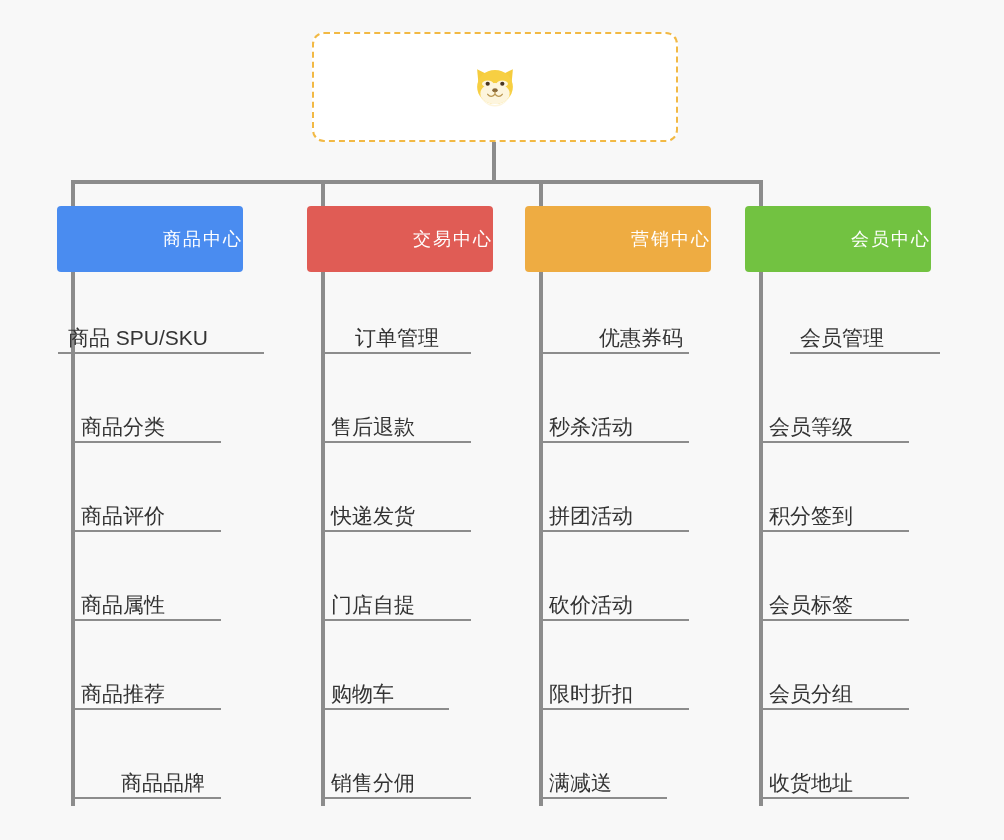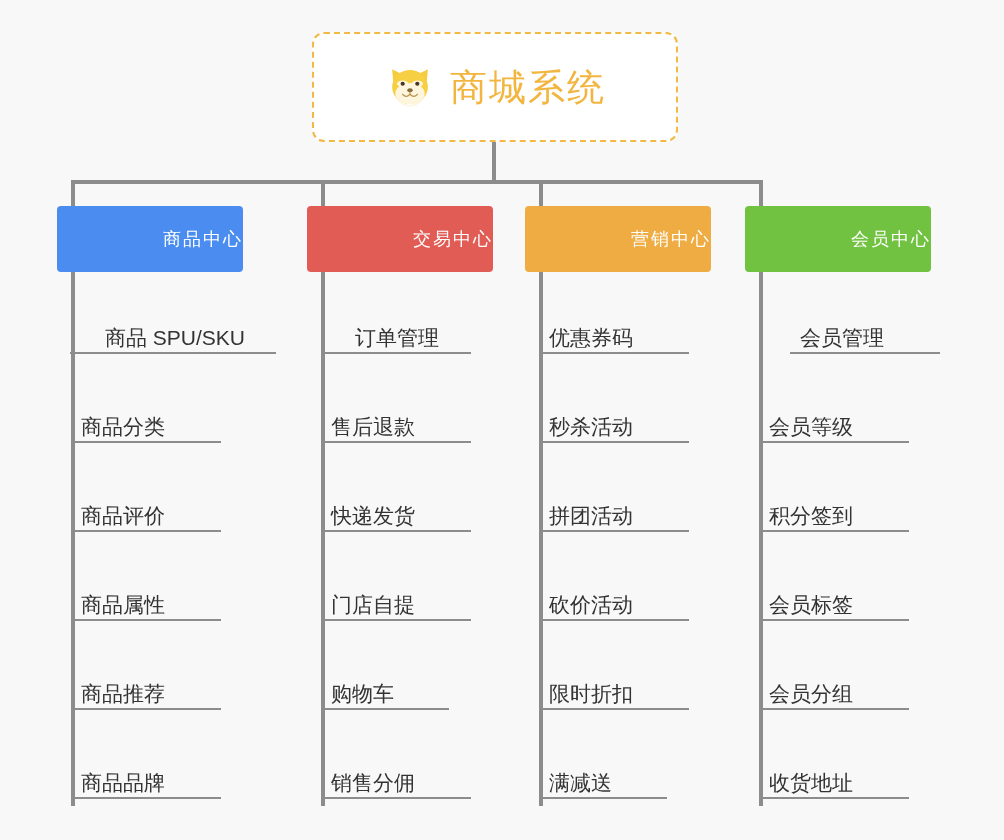--- a/index.html
+++ b/index.html
@@ -119,44 +119,43 @@
         <ellipse cx="23" cy="28" rx="7" ry="4" fill="#fdf5dd"></ellipse>
         <ellipse cx="41" cy="28" rx="7" ry="4" fill="#fdf5dd"></ellipse>
         <ellipse cx="23" cy="28" rx="2.6" ry="2.4" fill="#4a3520"></ellipse>
         <ellipse cx="41" cy="28" rx="2.6" ry="2.4" fill="#4a3520"></ellipse>
 
         <ellipse cx="32" cy="36" rx="3.4" ry="2.4" fill="#8a6a3a"></ellipse>
 
         <path d="M32 38 L32 41 M32 41 q-5 5 -9 0 M32 41 q5 5 9 0" stroke="#b9954f" stroke-width="1.6" fill="none" stroke-linecap="round"></path>
       </svg>
     </div>
-    <div class="root-title">商城系统</div>
   </div>
 
   <div id="branches">
       <div class="cat-box" style="left: 57px; width: 186px; background: rgb(74, 140, 240);">
         <span>商品中心</span>
       </div>
       <div class="line v" style="left: 71px; top: 272px; height: 534px; background: rgb(140, 140, 140);"></div>
-      <div class="leaf" style="left: 70px; top: 320px; width: 206px; border-bottom-color: rgb(140, 140, 140); justify-content: center;">
+      <div class="leaf" style="left: 58px; top: 320px; width: 206px; border-bottom-color: rgb(140, 140, 140);">
         <span class="leaf-label">商品 SPU/SKU</span>
       </div>
       <div class="leaf" style="left: 71px; top: 409px; width: 150px; border-bottom-color: rgb(140, 140, 140);">
         <span class="leaf-label">商品分类</span>
       </div>
       <div class="leaf" style="left: 71px; top: 498px; width: 150px; border-bottom-color: rgb(140, 140, 140);">
         <span class="leaf-label">商品评价</span>
       </div>
       <div class="leaf" style="left: 71px; top: 587px; width: 150px; border-bottom-color: rgb(140, 140, 140);">
         <span class="leaf-label">商品属性</span>
       </div>
       <div class="leaf" style="left: 71px; top: 676px; width: 150px; border-bottom-color: rgb(140, 140, 140);">
         <span class="leaf-label">商品推荐</span>
       </div>
-      <div class="leaf" style="left: 71px; top: 765px; width: 150px; border-bottom-color: rgb(140, 140, 140);">
+      <div class="leaf" style="left: 71px; top: 765px; width: 150px; border-bottom-color: rgb(140, 140, 140); padding-left: 40px;">
         <span class="leaf-label">商品品牌</span>
       </div>
       <div class="cat-box" style="left: 307px; width: 186px; background: rgb(224, 92, 85);">
         <span>交易中心</span>
       </div>
       <div class="line v" style="left: 321px; top: 272px; height: 534px; background: rgb(140, 140, 140);"></div>
       <div class="leaf" style="left: 321px; top: 320px; width: 150px; border-bottom-color: rgb(140, 140, 140); padding-left: 24px;">
         <span class="leaf-label">订单管理</span>
       </div>
       <div class="leaf" style="left: 321px; top: 409px; width: 150px; border-bottom-color: rgb(140, 140, 140);">
@@ -171,21 +170,21 @@
       <div class="leaf" style="left: 321px; top: 676px; width: 128px; border-bottom-color: rgb(140, 140, 140);">
         <span class="leaf-label">购物车</span>
       </div>
       <div class="leaf" style="left: 321px; top: 765px; width: 150px; border-bottom-color: rgb(140, 140, 140);">
         <span class="leaf-label">销售分佣</span>
       </div>
       <div class="cat-box" style="left: 525px; width: 186px; background: rgb(238, 172, 66);">
         <span>营销中心</span>
       </div>
       <div class="line v" style="left: 539px; top: 272px; height: 534px; background: rgb(140, 140, 140);"></div>
-      <div class="leaf" style="left: 539px; top: 320px; width: 150px; border-bottom-color: rgb(140, 140, 140);">
+      <div class="leaf" style="left: 539px; top: 320px; width: 150px; border-bottom-color: rgb(140, 140, 140); justify-content: flex-end;">
         <span class="leaf-label">优惠券码</span>
       </div>
       <div class="leaf" style="left: 539px; top: 409px; width: 150px; border-bottom-color: rgb(140, 140, 140);">
         <span class="leaf-label">秒杀活动</span>
       </div>
       <div class="leaf" style="left: 539px; top: 498px; width: 150px; border-bottom-color: rgb(140, 140, 140);">
         <span class="leaf-label">拼团活动</span>
       </div>
       <div class="leaf" style="left: 539px; top: 587px; width: 150px; border-bottom-color: rgb(140, 140, 140);">
         <span class="leaf-label">砍价活动</span>

